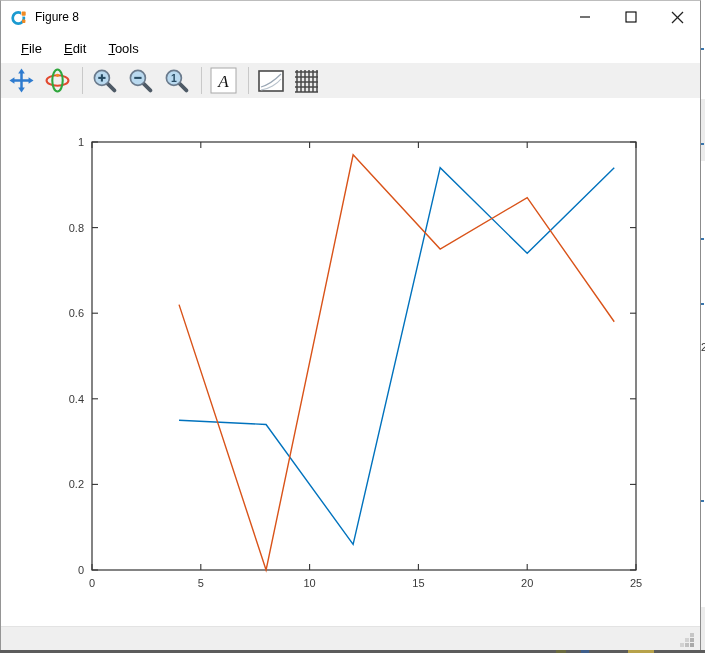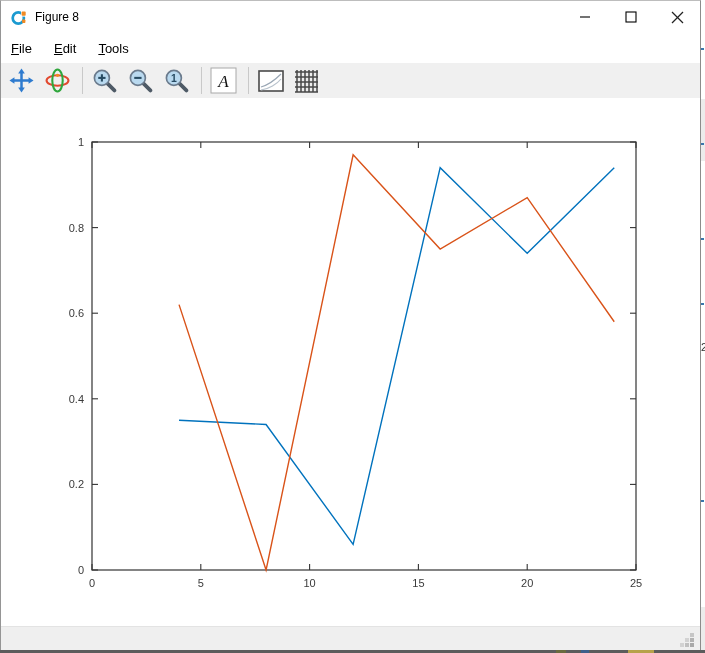--- a/index.html
+++ b/index.html
@@ -11,21 +11,21 @@
                 box-sizing:border-box; background:#ffffff;
                 border-left:1px solid #959595; border-right:1px solid #8c8c8c;
                 border-top:1px solid #bdbdbd; }
   .titlebar { height:32px; display:flex; align-items:center; background:#ffffff; }
   .title-icon { width:17px; height:17px; margin-left:9px; flex:0 0 auto; }
   .title-text { margin-left:8px; font-size:12px; color:#000; }
   .win-controls { margin-left:auto; display:flex; height:32px; }
   .win-btn { width:46px; height:32px; display:flex; align-items:center; justify-content:center; }
 
   .menubar { height:30px; display:flex; align-items:center; background:#ffffff;
-             padding-left:10px; font-size:13px; color:#000; }
+             padding-left:20px; font-size:13px; color:#000; }
   .menu-item { margin-right:22px; cursor:default; }
   .menu-item .mn { text-decoration:underline; }
 
   .toolbar { height:35px; background:#f0f0f0; display:flex; align-items:center;
              padding-left:7px; }
   .tool-btn { width:27px; height:28px; display:flex; align-items:center;
               justify-content:center; margin-right:9px; }
   .tool-sep { width:1px; height:27px; background:#c9c9c9; margin:0 8px 0 2px; }
 
   

